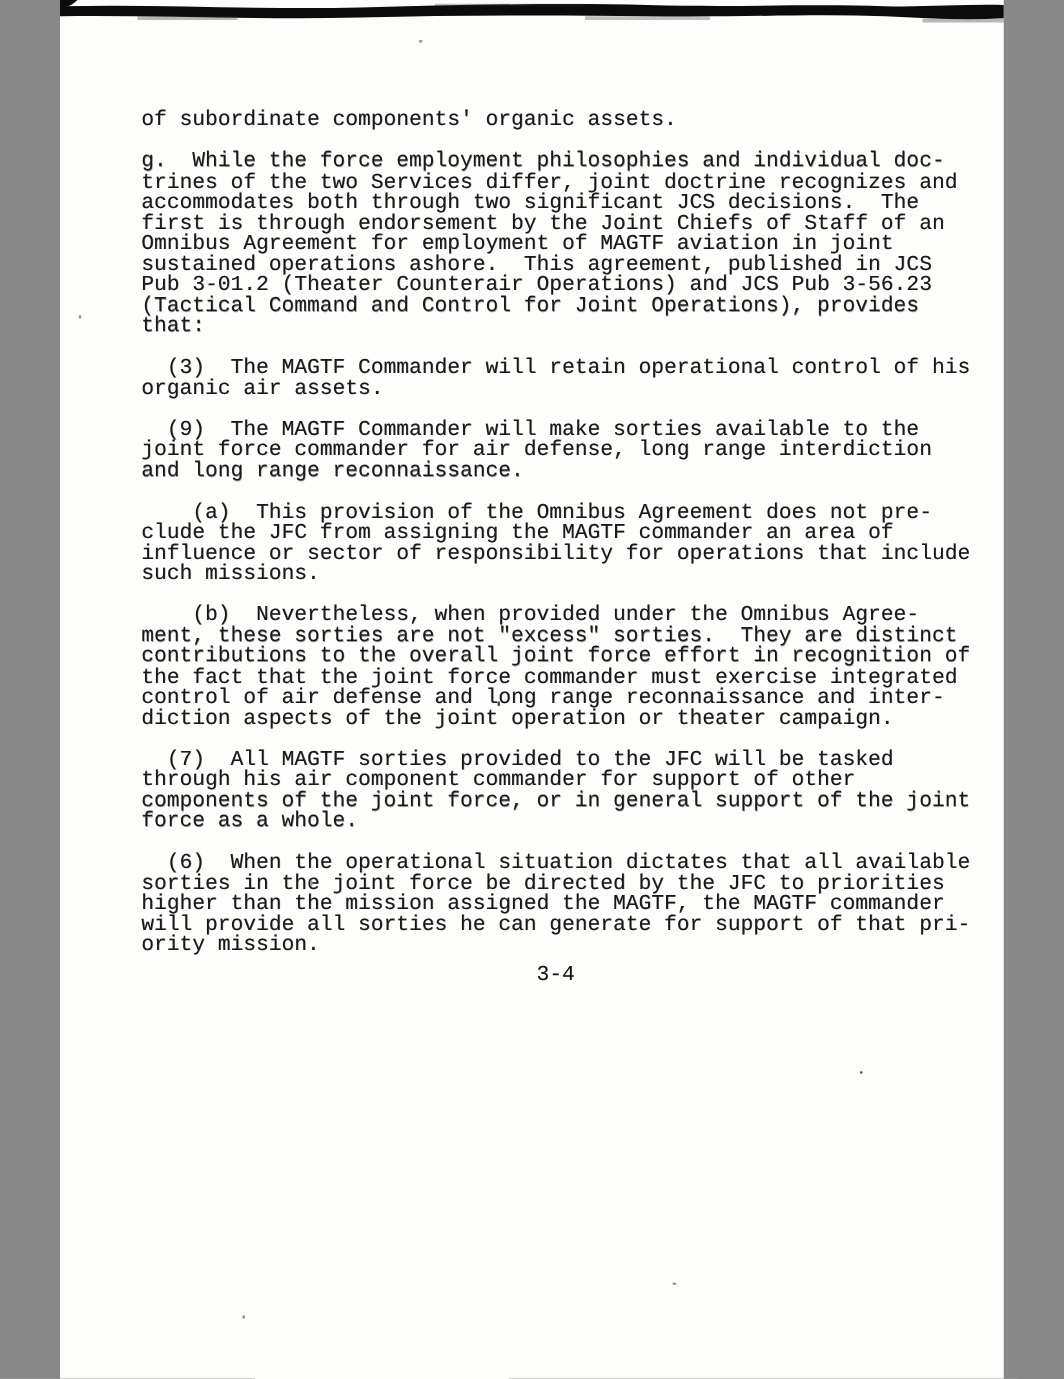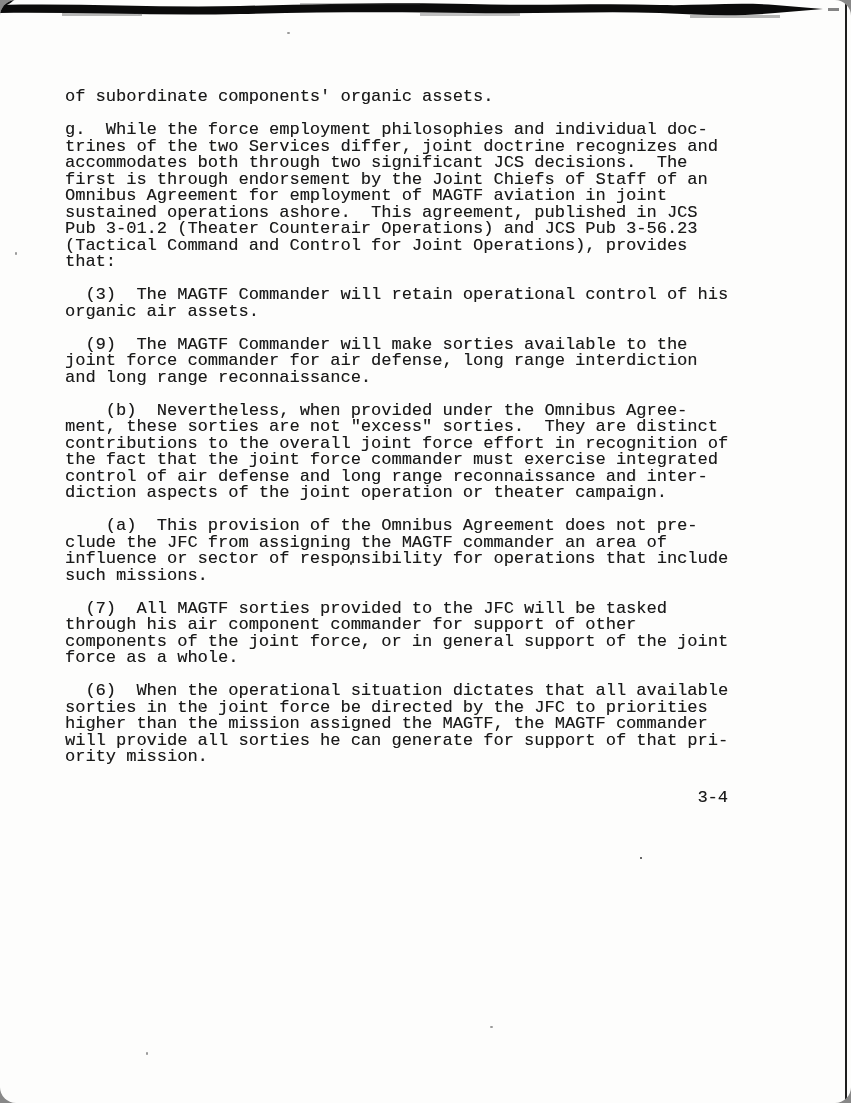--- a/index.html
+++ b/index.html
@@ -3,27 +3,26 @@
 <meta charset="utf-8">
 <style>
   :root {
     --ink: #191919;
     --paper: #fdfdfc;
     --scan_edge: #0b0b0b;
   }
   html, body { margin: 0; padding: 0; background: #888; }
   .page {
     position: relative;
-    width: 851px;
+    width: 755px;
     height: 1103px;
     margin: 0 auto;
     background: var(--paper);
     overflow: hidden;
     font-family: "Liberation Mono", "DejaVu Sans Mono", monospace;
-    border-radius: 16px;
   }
   .scan-band-top {
     position: absolute;
     top: 0; left: 0;
     width: 851px; height: 30px;
     pointer-events: none;
   }
   .scan-line-right {
     position: absolute;
     top: 2px;
@@ -42,23 +41,23 @@
     line-height: 16.5px;
     color: var(--ink);
     text-shadow: 0.3px 0.3px 0 rgba(25,25,25,0.45);
   }
   .para {
     white-space: pre;
     margin: 16.5px 0 0 0;
   }
   .para:first-child { margin-top: 0; }
   .page-number {
-    margin-top: 24px;
+    margin-top: 7px;
     width: 663px;
-    text-align: right;
+    text-align: center;
     white-space: pre;
   }
   .speck {
     position: absolute;
     background: #4a4a4a;
     border-radius: 40%;
     pointer-events: none;
   }
   .speck.faint { background: #9a9a9a; }
 </style>
@@ -99,30 +98,30 @@
 Omnibus Agreement for employment of MAGTF aviation in joint
 sustained operations ashore.  This agreement, published in JCS
 Pub 3-01.2 (Theater Counterair Operations) and JCS Pub 3-56.23
 (Tactical Command and Control for Joint Operations), provides
 that:</div>
       <div class="para">  (3)  The MAGTF Commander will retain operational control of his
 organic air assets.</div>
       <div class="para">  (9)  The MAGTF Commander will make sorties available to the
 joint force commander for air defense, long range interdiction
 and long range reconnaissance.</div>
+      <div class="para">    (a)  This provision of the Omnibus Agreement does not pre-
+clude the JFC from assigning the MAGTF commander an area of
+influence or sector of responsibility for operations that include
+such missions.</div>
       <div class="para">    (b)  Nevertheless, when provided under the Omnibus Agree-
 ment, these sorties are not "excess" sorties.  They are distinct
 contributions to the overall joint force effort in recognition of
 the fact that the joint force commander must exercise integrated
 control of air defense and long range reconnaissance and inter-
 diction aspects of the joint operation or theater campaign.</div>
-      <div class="para">    (a)  This provision of the Omnibus Agreement does not pre-
-clude the JFC from assigning the MAGTF commander an area of
-influence or sector of responsibility for operations that include
-such missions.</div>
       <div class="para">  (7)  All MAGTF sorties provided to the JFC will be tasked
 through his air component commander for support of other
 components of the joint force, or in general support of the joint
 force as a whole.</div>
       <div class="para">  (6)  When the operational situation dictates that all available
 sorties in the joint force be directed by the JFC to priorities
 higher than the mission assigned the MAGTF, the MAGTF commander
 will provide all sorties he can generate for support of that pri-
 ority mission.</div>
       <div class="page-number">3-4</div>

